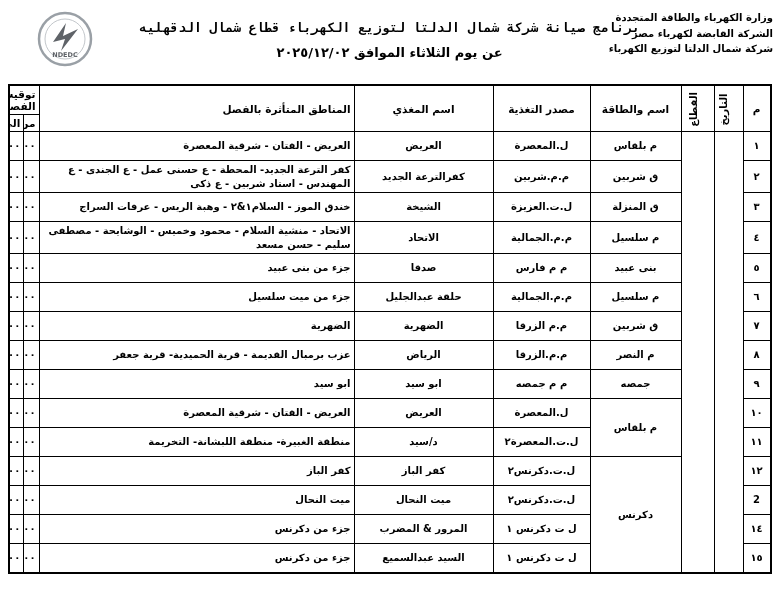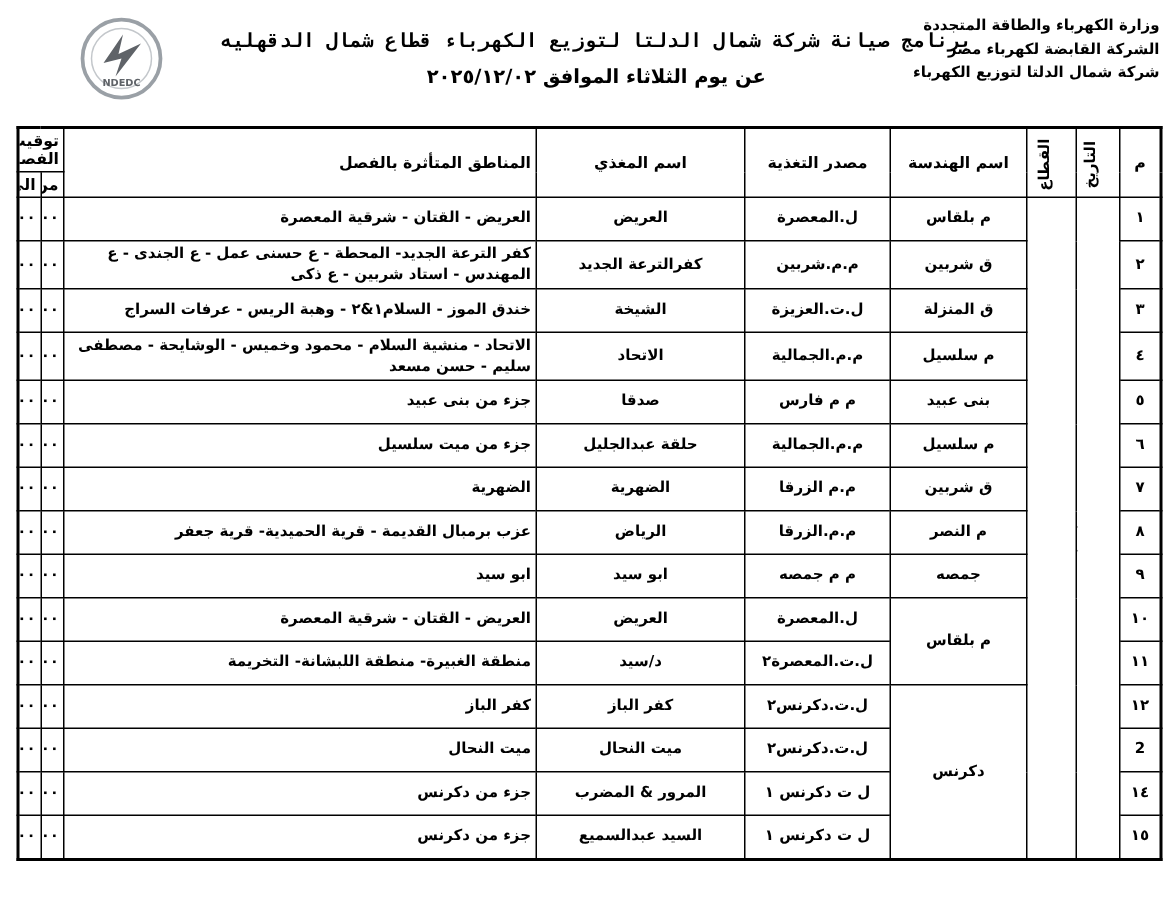--- a/index.html
+++ b/index.html
@@ -1,17 +1,17 @@
 <!DOCTYPE html>
 <html lang="ar" dir="rtl"><head>
 <meta charset="utf-8">
 <style>
   html,body{margin:0;padding:0;background:#ffffff;}
   body{width:783px;height:600px;font-family:"DejaVu Sans","Liberation Sans",sans-serif;direction:rtl;color:#000;}
-  .page{padding:8px 8px 0 20px;}
+  .page{padding:8px 8px 0 4px;}
   .top{position:relative;height:72px;}
   .ministry{position:absolute;right:2px;top:2px;text-align:right;font-size:10px;font-weight:bold;line-height:1.55;}
   .titles{text-align:center;padding-top:12px;font-weight:bold;}
   .title1{font-size:13px;font-family:Liberation Mono, monospace;}
   .title2{font-size:13px;margin-top:9px;}
   .logo{position:absolute;left:28px;top:2px;}
   table{border-collapse:collapse;table-layout:fixed;width:764px;margin:4px auto 0 auto;border:2px solid #000;}
   th,td{border:1px solid #000;padding:2px 3px;text-align:center;vertical-align:middle;font-weight:bold;overflow:hidden;}
   th{font-size:10.5px;background:#ffffff;}
   td{font-size:10px;line-height:1.35;height:24px;}
@@ -52,21 +52,21 @@
       </svg>
     </div>
   </div>
 
   <table>
     <thead>
       <tr>
         <th class="c-no" rowspan="2">م</th>
         <th class="c-date rotcell" rowspan="2"><span class="rot">التاريخ</span></th>
         <th class="c-sector rotcell" rowspan="2"><span class="rot">القطاع</span></th>
-        <th class="c-eng" rowspan="2">اسم الهندسة</th>
+        <th class="c-eng" rowspan="2">اسم والطاقة</th>
         <th class="c-src" rowspan="2">مصدر التغذية</th>
         <th class="c-feed" rowspan="2">اسم المغذي</th>
         <th class="c-areas" rowspan="2">المناطق المتأثرة بالفصل</th>
         <th colspan="2">توقيت الفصل</th>
       </tr>
       <tr>
         <th class="c-time">من</th>
         <th class="c-time">الى</th>
       </tr>
     </thead>

